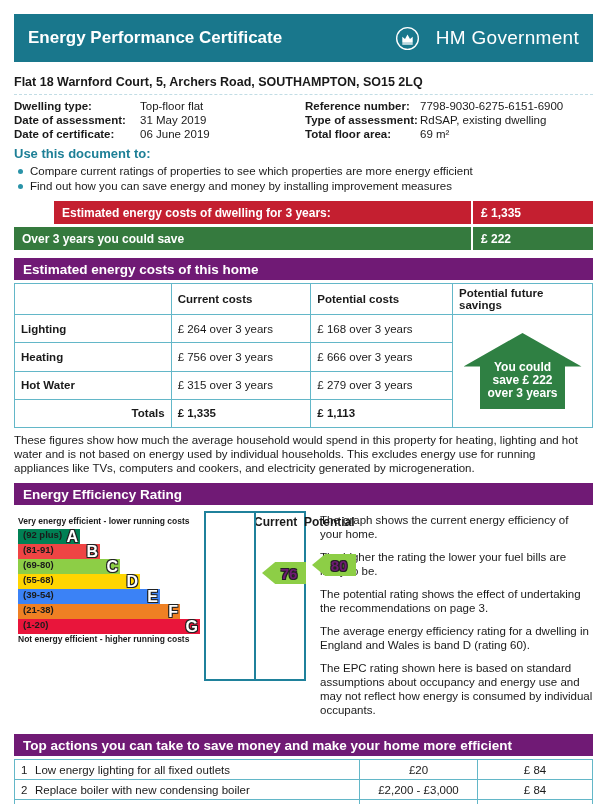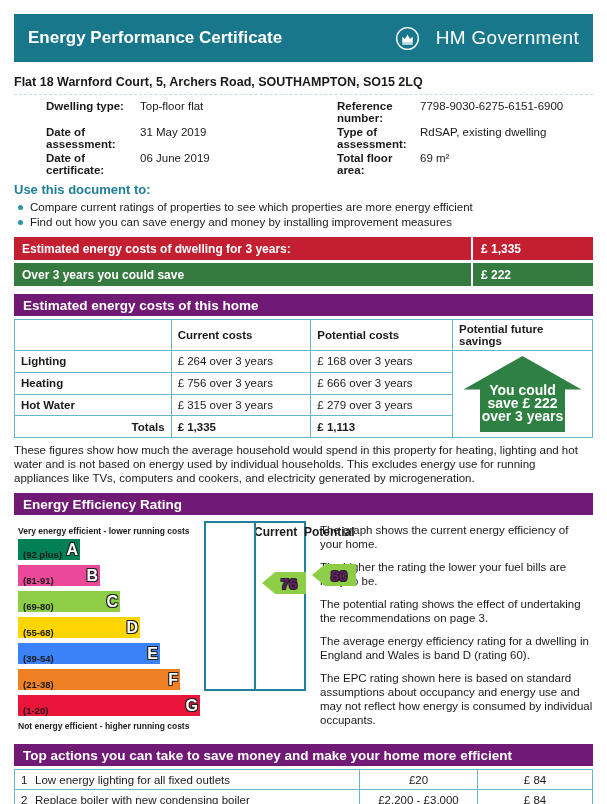--- a/index.html
+++ b/index.html
@@ -9,64 +9,64 @@
   
   .banner-head { background:#19778c; height:48px; display:flex; align-items:center; justify-content:space-between; padding:0 14px; }
   .banner-head h1 { color:#fff; font-size:17px; font-weight:bold; }
   .gov { display:flex; align-items:center; gap:16px; color:#fff; font-size:19px; letter-spacing:.3px; }
   .gov svg { display:block; }
 
   .address { font-size:12.5px; font-weight:bold; margin-top:13px; padding-bottom:5px; border-bottom:1px dashed #c2dde5; }
 
   
   .details { display:grid; grid-template-columns:126px 165px 115px 1fr; row-gap:2px; font-size:11.5px; margin-top:5px; }
-  .details .lbl { font-weight:bold;margin-left:32px; }
+  .details .lbl { font-weight:bold; }
 
   .use-doc { margin-top:6px; }
   .use-doc h2 { color:#1d7f96; font-size:13px; font-weight:bold; }
   .use-doc ul { list-style:none; margin-top:3px; }
   .use-doc li { font-size:11.5px; padding-left:16px; position:relative; line-height:15px; }
   .use-doc li::before { content:""; position:absolute; left:4px; top:5px; width:5px; height:5px; border-radius:50%; background:#2a93a8; }
 
   
   .cost-banner { display:flex; height:23px; margin-top:7px; color:#fff; font-size:12px; font-weight:bold; align-items:stretch; }
   .cost-banner .lab { flex:1; display:flex; align-items:center; padding-left:8px; }
   .cost-banner .val { width:122px; display:flex; align-items:center; padding-left:8px; border-left:2px solid #fff; }
-  .banner-red { background:#c41f30; }
+  .banner-red { background:#c41f30;margin-left:40px; }
   .banner-green { background:#357a3e; margin-top:3px; }
 
   .section-bar { background:#701a75; color:#fff; font-size:13.5px; font-weight:bold; height:22px; display:flex; align-items:center; padding-left:9px; margin-top:8px; }
 
   
   table.costs { width:100%; border-collapse:collapse; margin-top:3px; font-size:11.5px; }
   table.costs td, table.costs th { border:1px solid #63b7c8; padding:3px 6px; height:19px; text-align:left; vertical-align:middle; }
   table.costs th { font-weight:bold; }
   table.costs .item { font-weight:bold; }
   table.costs .tot-lbl { font-weight:bold; text-align:right; }
   table.costs .tot-val { font-weight:bold; }
   table.costs col.c0 { width:157px; } table.costs col.c1 { width:140px; }
   table.costs col.c2 { width:142px; } table.costs col.c3 { width:140px; }
   .house-cell { text-align:center !important; vertical-align:middle; }
-  .house { width:118px; height:76px; margin:2px auto; background:#2f8043;
+  .house { width:118px; height:76px; margin:15px auto; background:#2f8043;
            clip-path:polygon(50% 0, 100% 44%, 86% 44%, 86% 100%, 14% 100%, 14% 44%, 0 44%);
-           color:#fff; font-weight:bold; font-size:14px; line-height:13px; padding-top:28px; }
+           color:#fff; font-weight:bold; font-size:12px; line-height:13px; padding-top:28px; }
 
   .note { font-size:11.5px; line-height:14px; margin-top:5px; }
 
   
   .rating-wrap { display:flex; margin-top:6px; gap:14px; }
   .chart { display:flex; width:292px; height:170px; }
   .chart-left { width:192px; padding:5px 0 0 4px; }
   .mini-lbl { font-size:8.5px; font-weight:bold; height:13px; }
-  .band { height:21px; margin-bottom:5px; position:relative; display:flex; align-items:flex-end; }
+  .band { height:15px; position:relative; display:flex; align-items:flex-start; }
   .band .range { font-size:9.5px; font-weight:bold; padding-left:5px; white-space:nowrap; }
   .band .letter { position:absolute; right:2px; top:50%; transform:translateY(-52%); font-size:16px; font-weight:bold; color:#fff; line-height:1;
     text-shadow:-1px -1px 0 #222,1px -1px 0 #222,-1px 1px 0 #222,1px 1px 0 #222; }
   .b0 { width:62px;  background:#008054; }
-  .b1 { width:82px;  background:#ec4899; }
+  .b1 { width:82px;  background:#ef4444; }
   .b2 { width:102px; background:#8dce46; }
   .b3 { width:122px; background:#ffd500; }
   .b4 { width:142px; background:#3b82f6; }
   .b5 { width:162px; background:#ef8023; }
   .b6 { width:182px; background:#e9153b; }
   .chart-col { width:50px; border:2px solid #1f819b;padding-left:48px; }
   .chart-col + .chart-col { margin-left:-2px; }
   .col-head { height:19px; border-bottom:2px solid #1f819b; font-size:12px; font-weight:bold; text-align:center; line-height:18px; }
   .col-body { position:relative; height:145px; }
   .arrow { position:absolute; left:8px; width:44px; height:22px; background:#8dce46;

